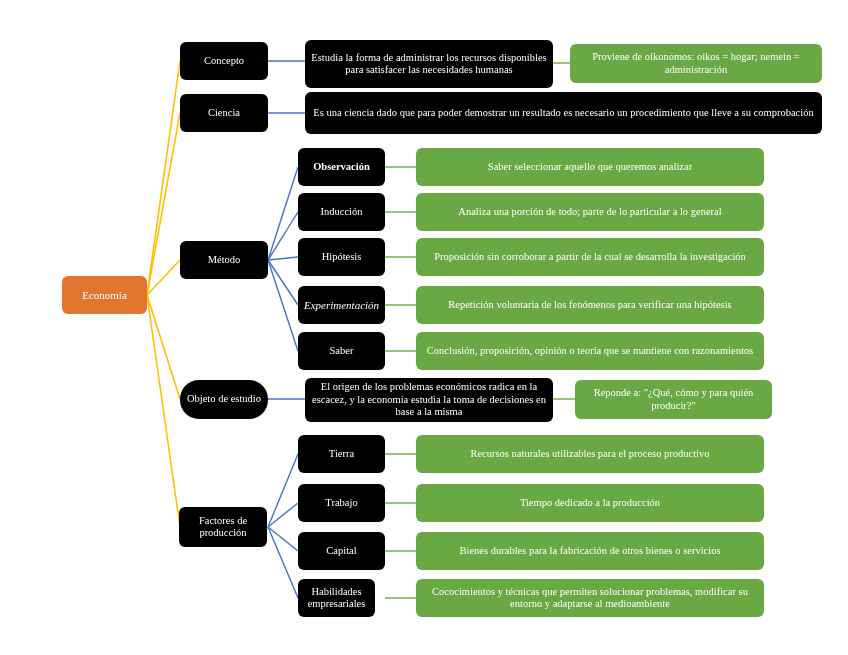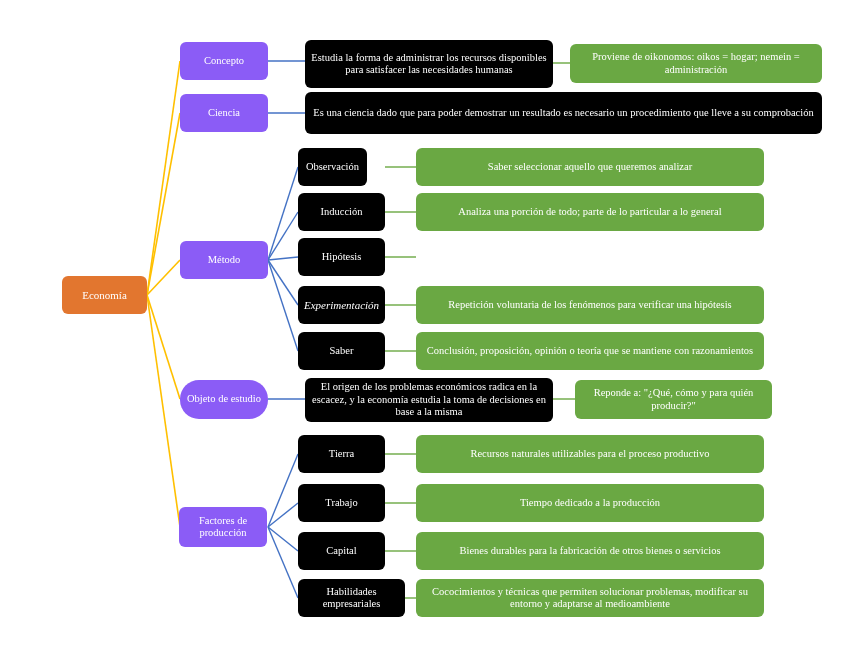--- a/index.html
+++ b/index.html
@@ -37,21 +37,21 @@
   }
   .node span {
     display: block;
     width: 100%;
   }
   .root {
     background: #e2762f;
     font-size: 11px;
   }
   .branch {
-    background: #8b5cf6;
+    background: #000000;
     font-size: 10.5px;
   }
   .blue {
     background: #000000;
     font-size: 10.5px;
   }
   .green {
     background: #6aa843;
     font-size: 10.5px;
   }
@@ -129,37 +129,40 @@
     <span>Ciencia</span>
   </div>
   <div class="node blue" style="left:305px; top:92px; width:517px; height:42px;">
     <span>Es una ciencia dado que para poder demostrar un resultado es necesario un procedimiento que lleve a su comprobación</span>
   </div>
 
   <div class="node branch" style="left:180px; top:241px; width:88px; height:38px;">
     <span>Método</span>
   </div>
 
-  <div class="node blue" style="left:298px; top:148px; width:69px; height:38px;">
+  <div class="node blue" style="left:298px; top:148px; width:87px; height:38px;font-weight:bold;">
     <span>Observación</span>
   </div>
   <div class="node green" style="left:416px; top:148px; width:348px; height:38px;">
     <span>Saber seleccionar aquello que queremos analizar</span>
   </div>
 
   <div class="node blue" style="left:298px; top:193px; width:87px; height:38px;">
     <span>Inducción</span>
   </div>
   <div class="node blue" style="left:298px; top:238px; width:87px; height:38px;">
     <span>Hipótesis</span>
   </div>
 
   <div class="node green" style="left:416px; top:193px; width:348px; height:38px;">
     <span>Analiza una porción de todo; parte de lo particular a lo general</span>
   </div>
+  <div class="node green" style="left:416px; top:238px; width:348px; height:38px;">
+    <span>Proposición sin corroborar a partir de la cual se desarrolla la investigación</span>
+  </div>
 
   <div class="node blue small" style="left:298px; top:286px; width:87px; height:38px;">
     <span>Experimentación</span>
   </div>
   <div class="node green" style="left:416px; top:286px; width:348px; height:38px;">
     <span>Repetición voluntaria de los fenómenos para verificar una hipótesis</span>
   </div>
 
   <div class="node blue" style="left:298px; top:332px; width:87px; height:38px;">
     <span>Saber</span>
@@ -196,20 +199,20 @@
     <span>Tiempo dedicado a la producción</span>
   </div>
 
   <div class="node blue" style="left:298px; top:532px; width:87px; height:38px;">
     <span>Capital</span>
   </div>
   <div class="node green" style="left:416px; top:532px; width:348px; height:38px;">
     <span>Bienes durables para la fabricación de otros bienes o servicios</span>
   </div>
 
-  <div class="node blue" style="left:298px; top:579px; width:107px; height:38px;">
+  <div class="node blue" style="left:298px; top:579px; width:77px; height:38px;">
     <span>Habilidades empresariales</span>
   </div>
   <div class="node green" style="left:416px; top:579px; width:348px; height:38px;">
     <span>Cococimientos y técnicas que permiten solucionar problemas, modificar su entorno y adaptarse al medioambiente</span>
   </div>
 
 </div>
 
 </body></html>

